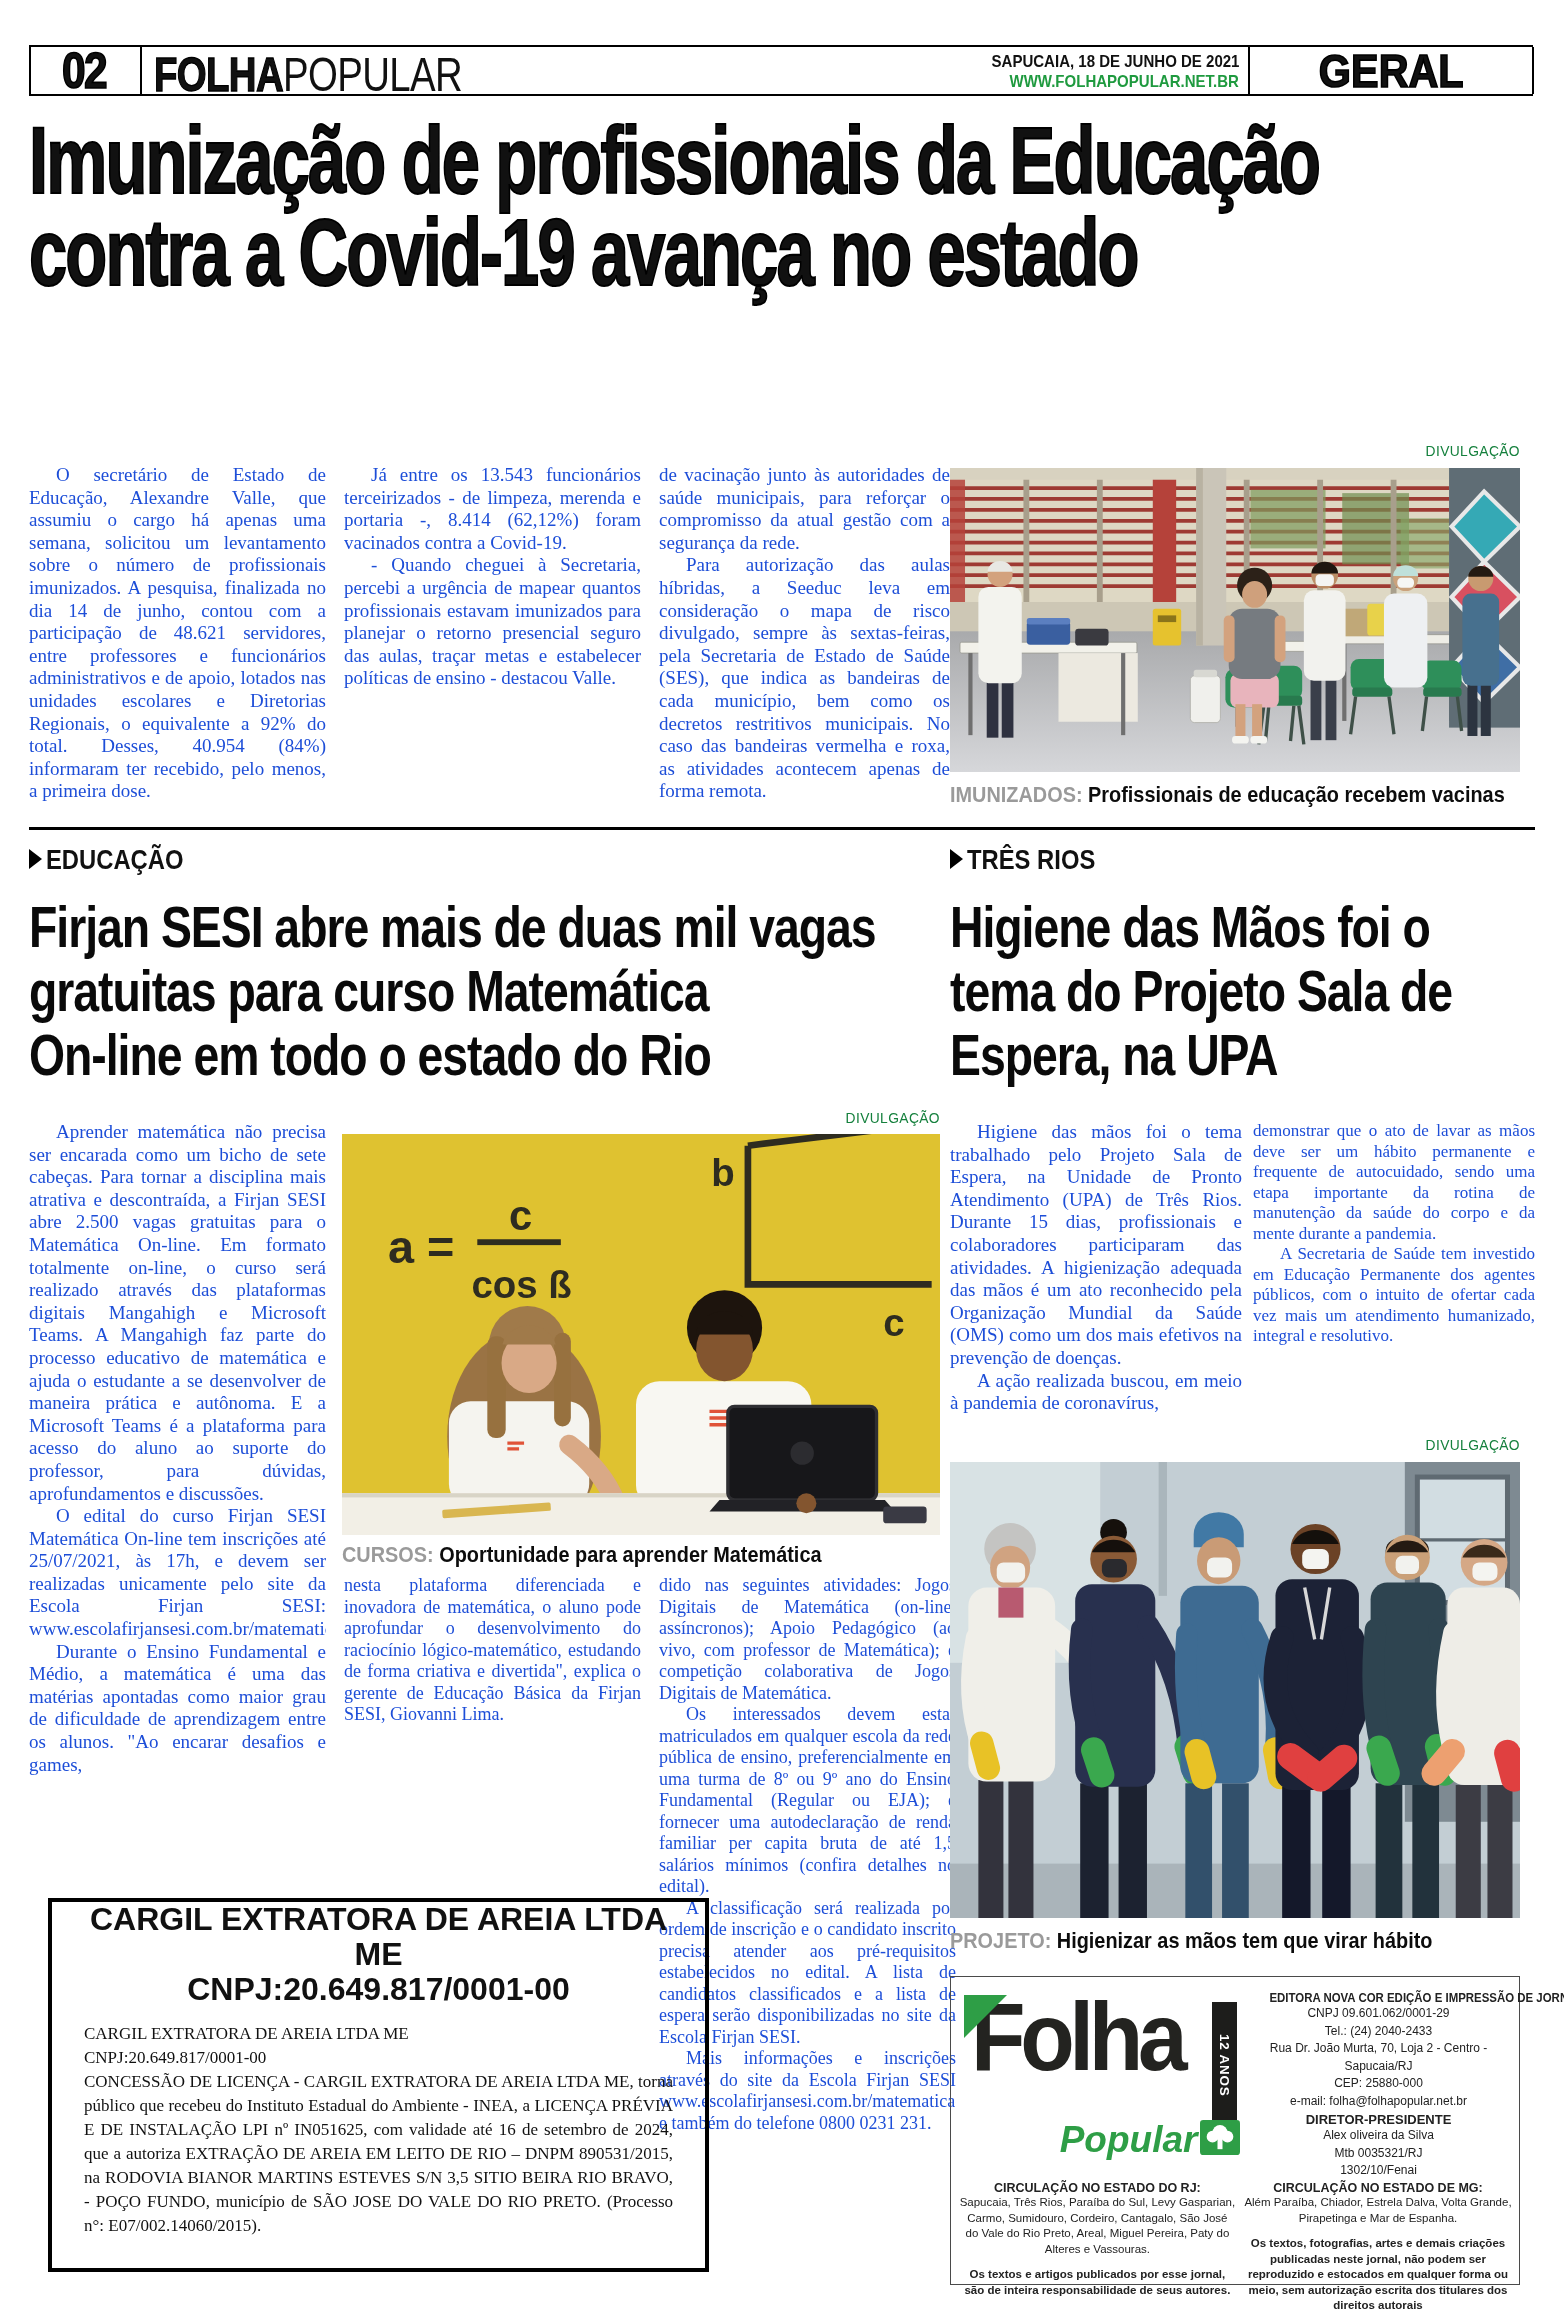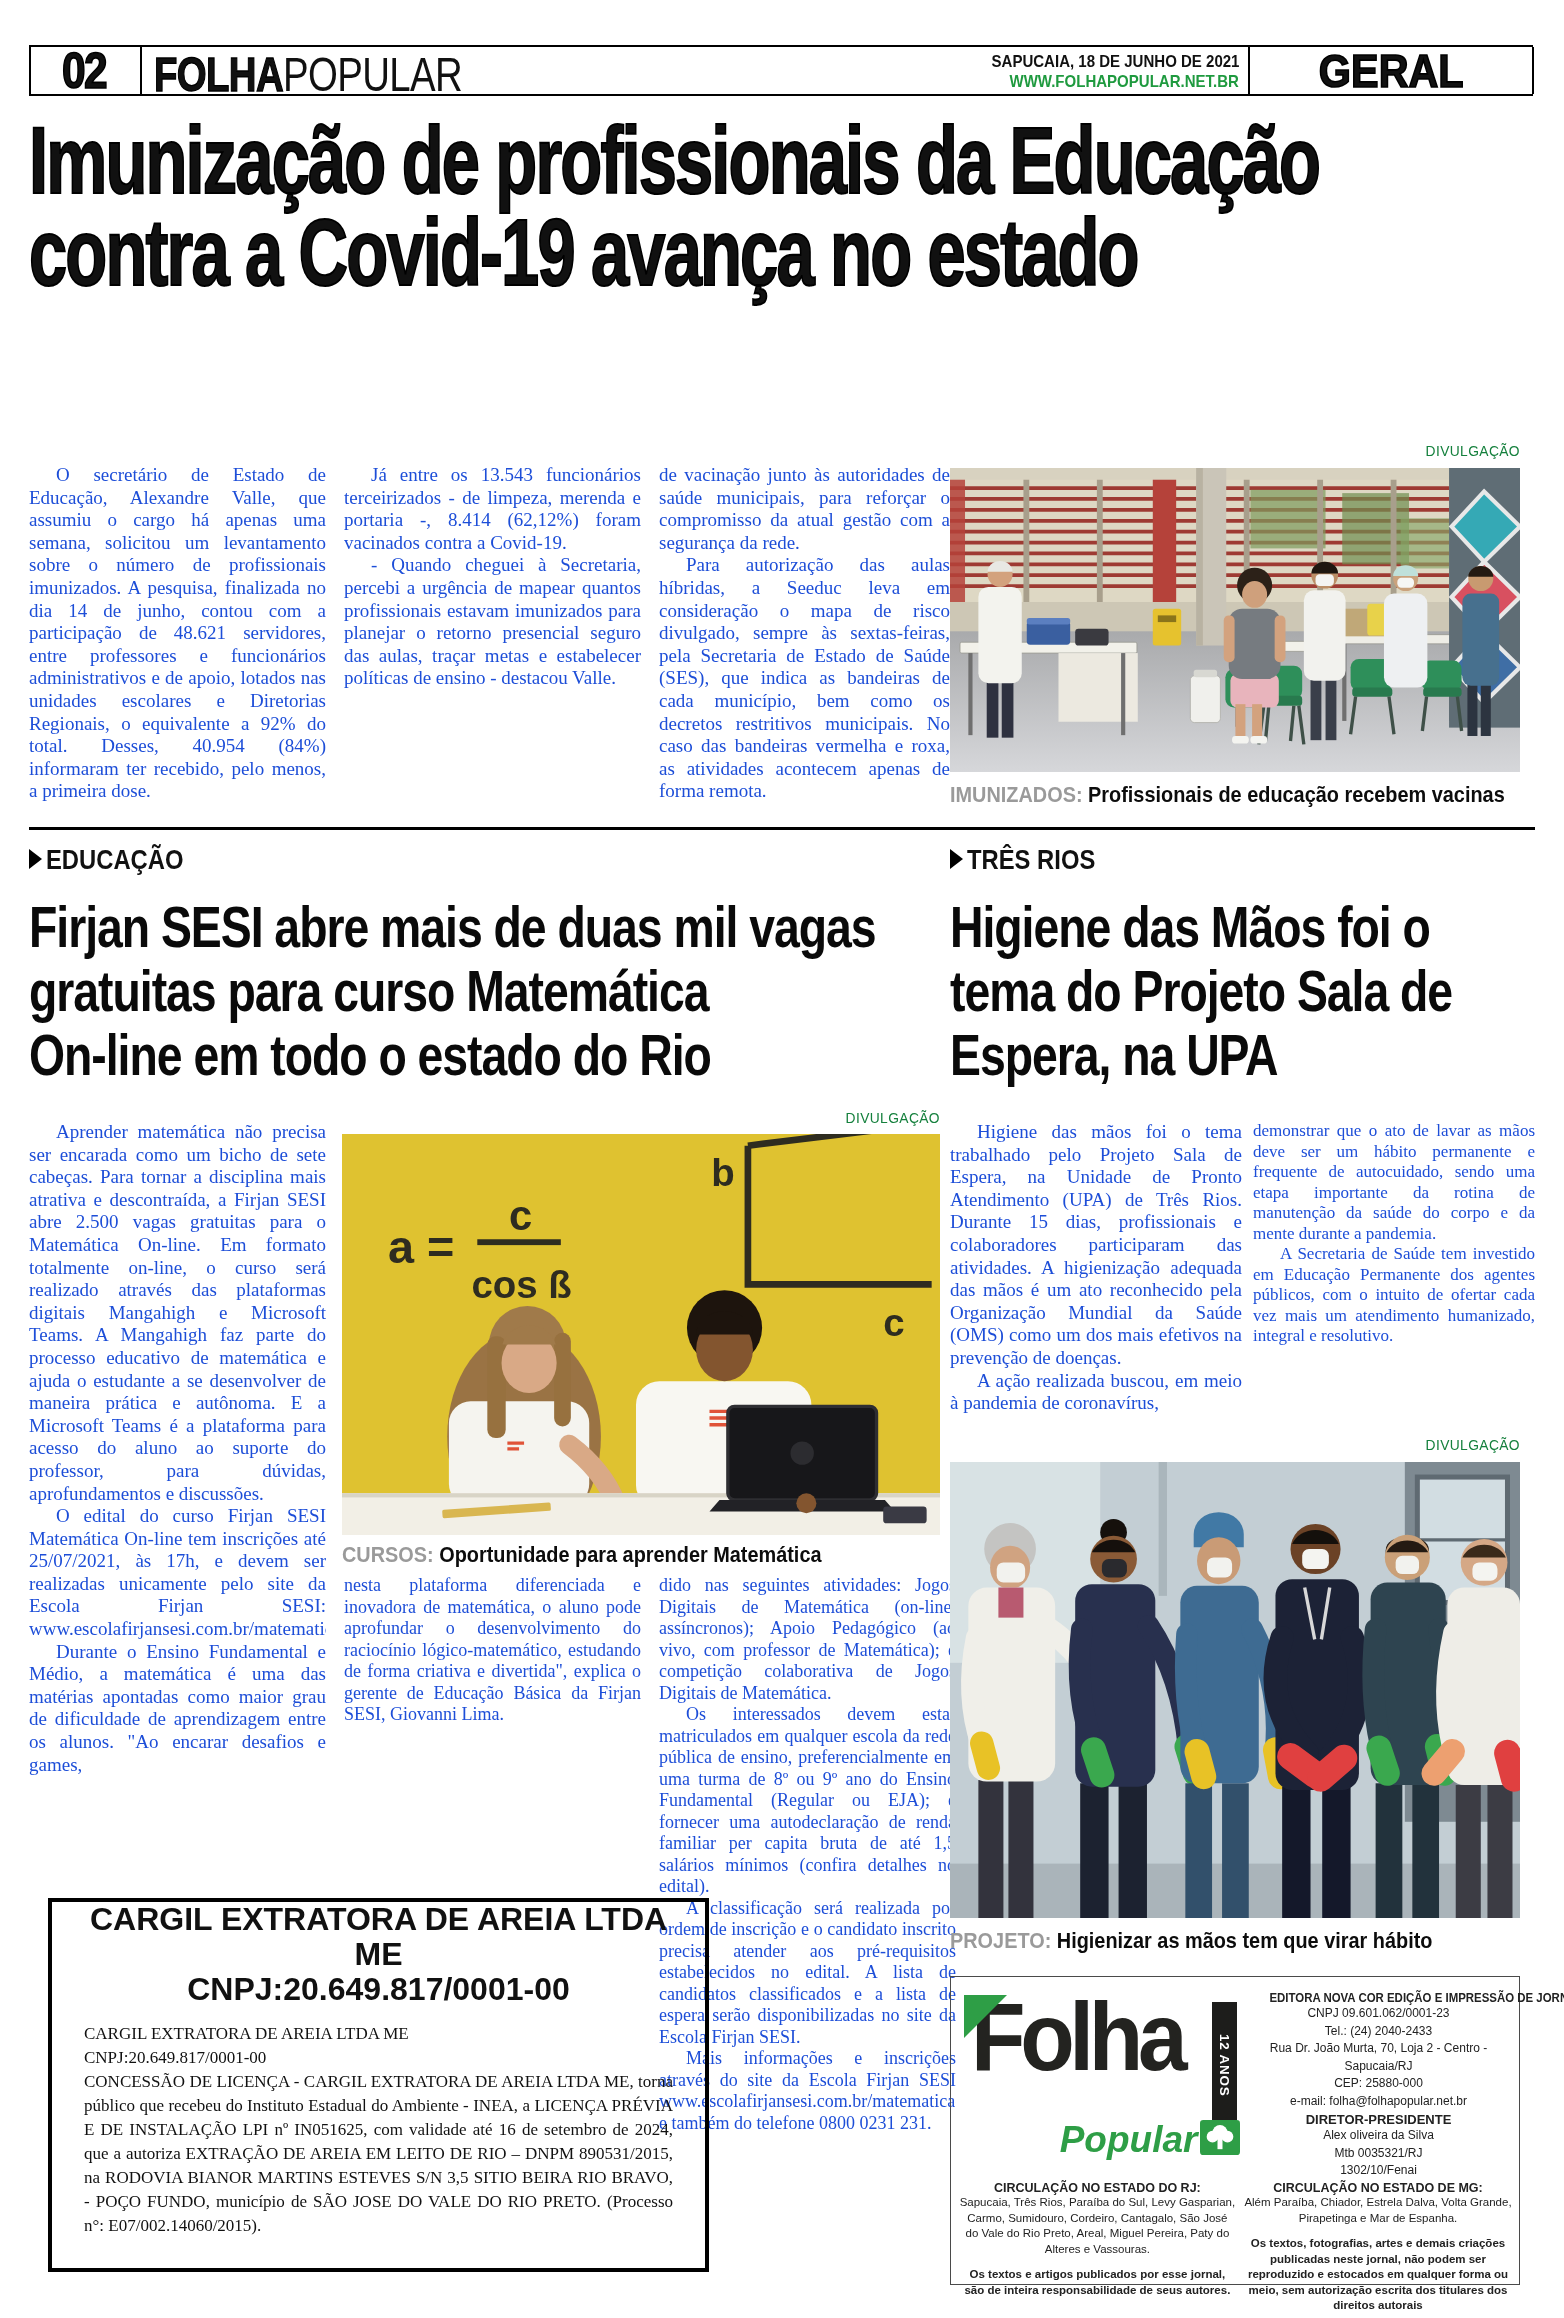--- a/index.html
+++ b/index.html
@@ -462,21 +462,21 @@
           <rect width="48" height="42" rx="4" fill="#2e9e46"></rect>
           <circle cx="24" cy="15" r="9" fill="#fff"></circle>
             <circle cx="15" cy="20" r="7" fill="#fff"></circle>
             <circle cx="33" cy="20" r="7" fill="#fff"></circle>
           <rect x="21" y="22" width="6" height="13" fill="#fff"></rect>
         </svg>
       </div>
     </div>
     <div class="exp-right">
       <div class="exp-name">EDITORA NOVA COR EDIÇÃO E IMPRESSÃO DE JORNAIS EIRELI</div>
-      <div class="exp-line">CNPJ 09.601.062/0001-23</div>
+      <div class="exp-line">CNPJ 09.601.062/0001-29</div>
       <div class="exp-line">Tel.: (24) 2040-2433</div>
       <div class="exp-line">Rua Dr. João Murta, 70, Loja 2 - Centro - Sapucaia/RJ</div>
       <div class="exp-line">CEP: 25880-000</div>
       <div class="exp-line">e-mail: folha@folhapopular.net.br</div>
       <div class="exp-title">DIRETOR-PRESIDENTE</div>
       <div class="exp-line">Alex oliveira da Silva</div>
       <div class="exp-line">Mtb 0035321/RJ</div>
       <div class="exp-line">1302/10/Fenai</div>
     </div>
     <div class="exp-cols">

